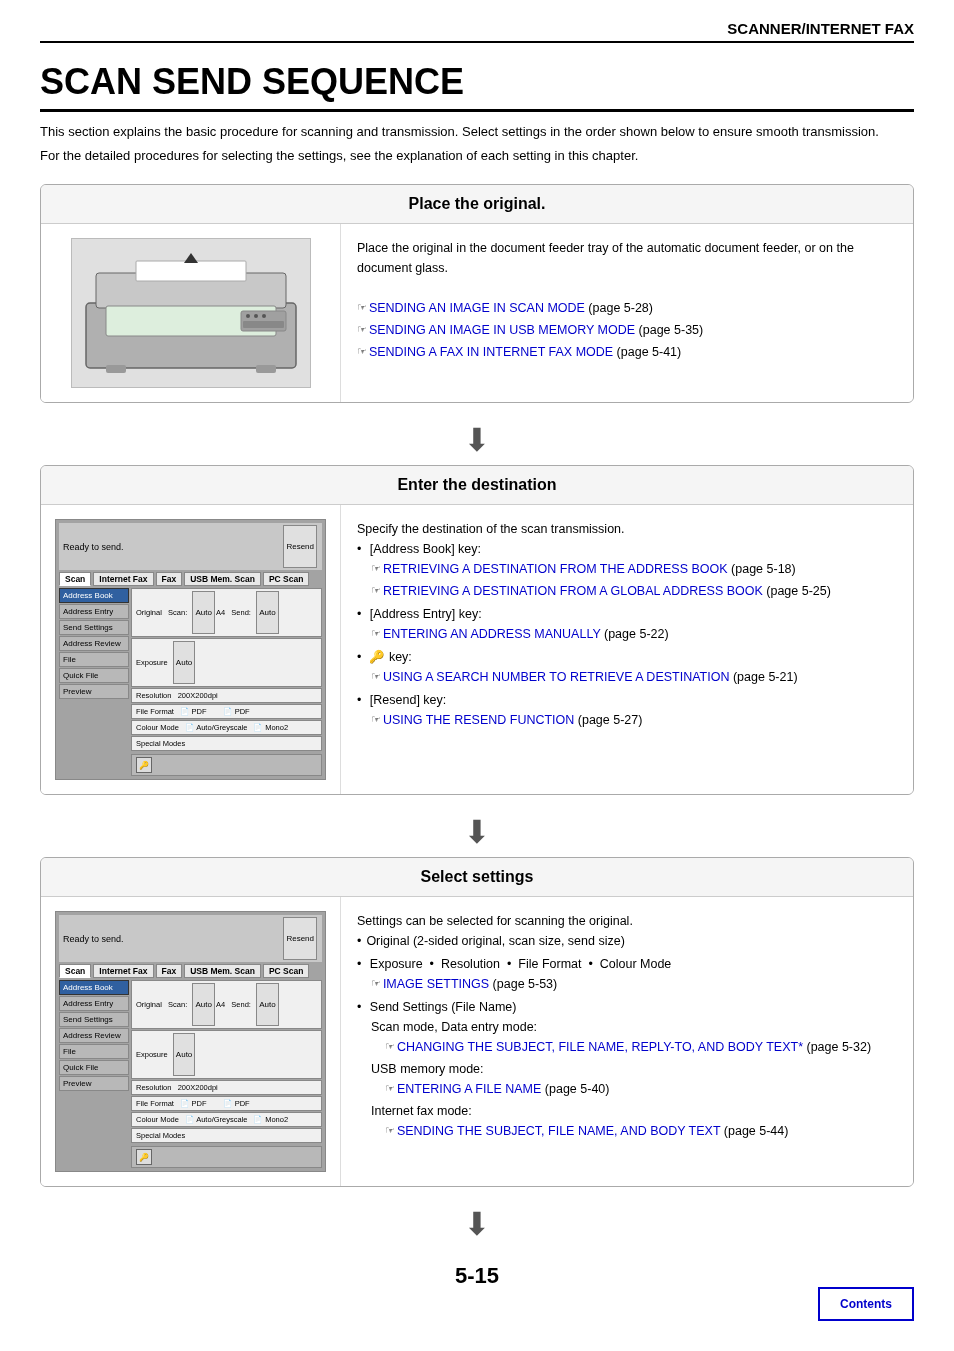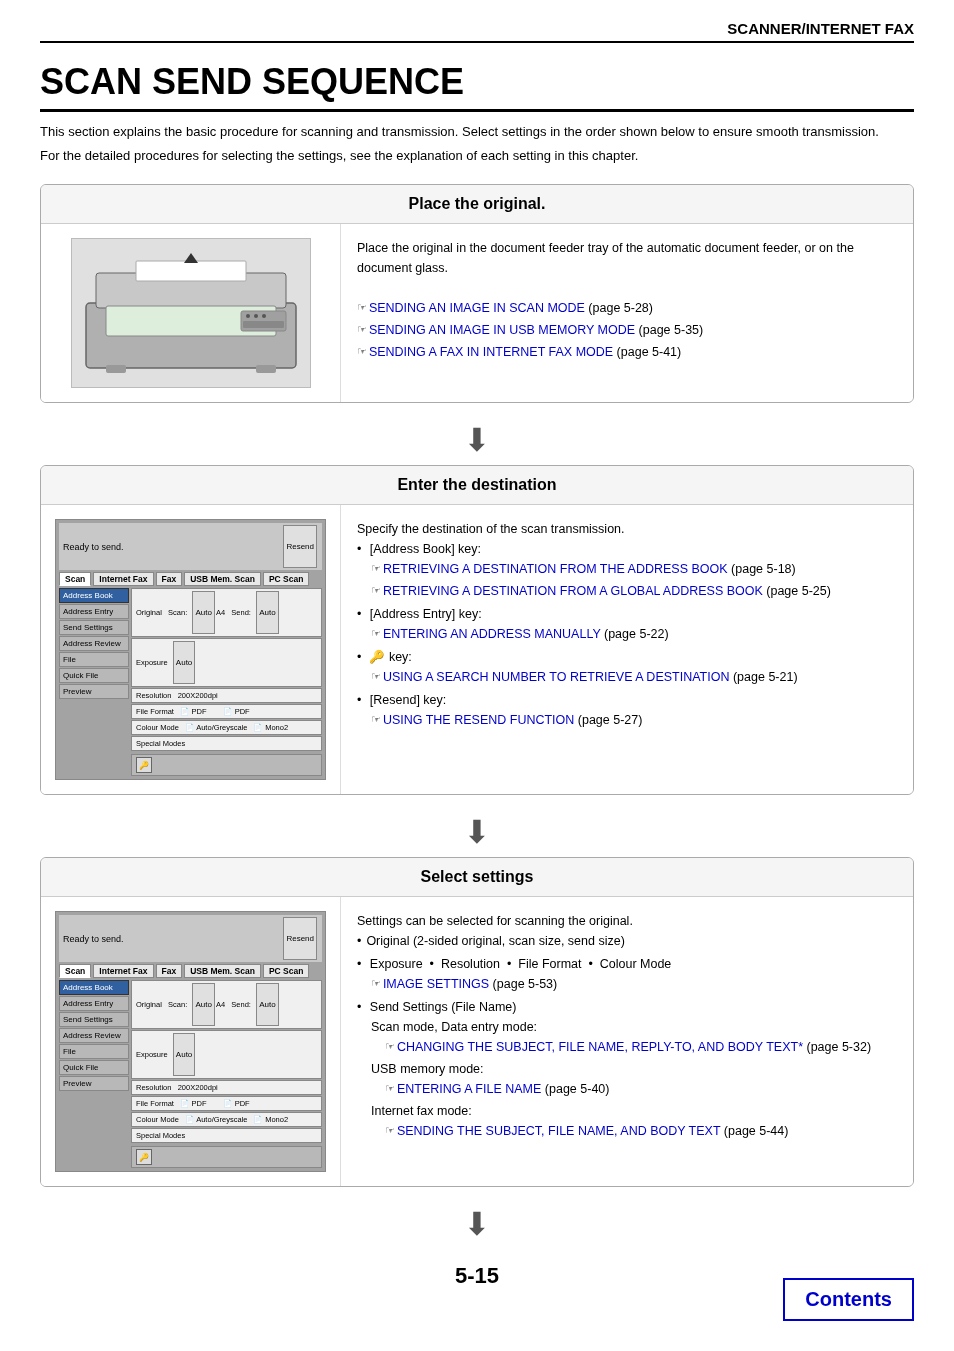--- a/index.html
+++ b/index.html
@@ -192,21 +192,21 @@
       text-align: center;
       margin-top: 20px;
     }
     .contents-btn {
       position: absolute;
       bottom: 30px;
       right: 40px;
       background: #fff;
       border: 2px solid #0000cc;
       color: #0000cc;
-      font-size: 20px;
+      font-size: 12px;
       font-weight: bold;
       padding: 8px 20px;
       cursor: pointer;
     }
     .ref-line {
       display: flex;
       align-items: flex-start;
       margin-bottom: 2px;
     }
     .ref-line .ref-icon {

